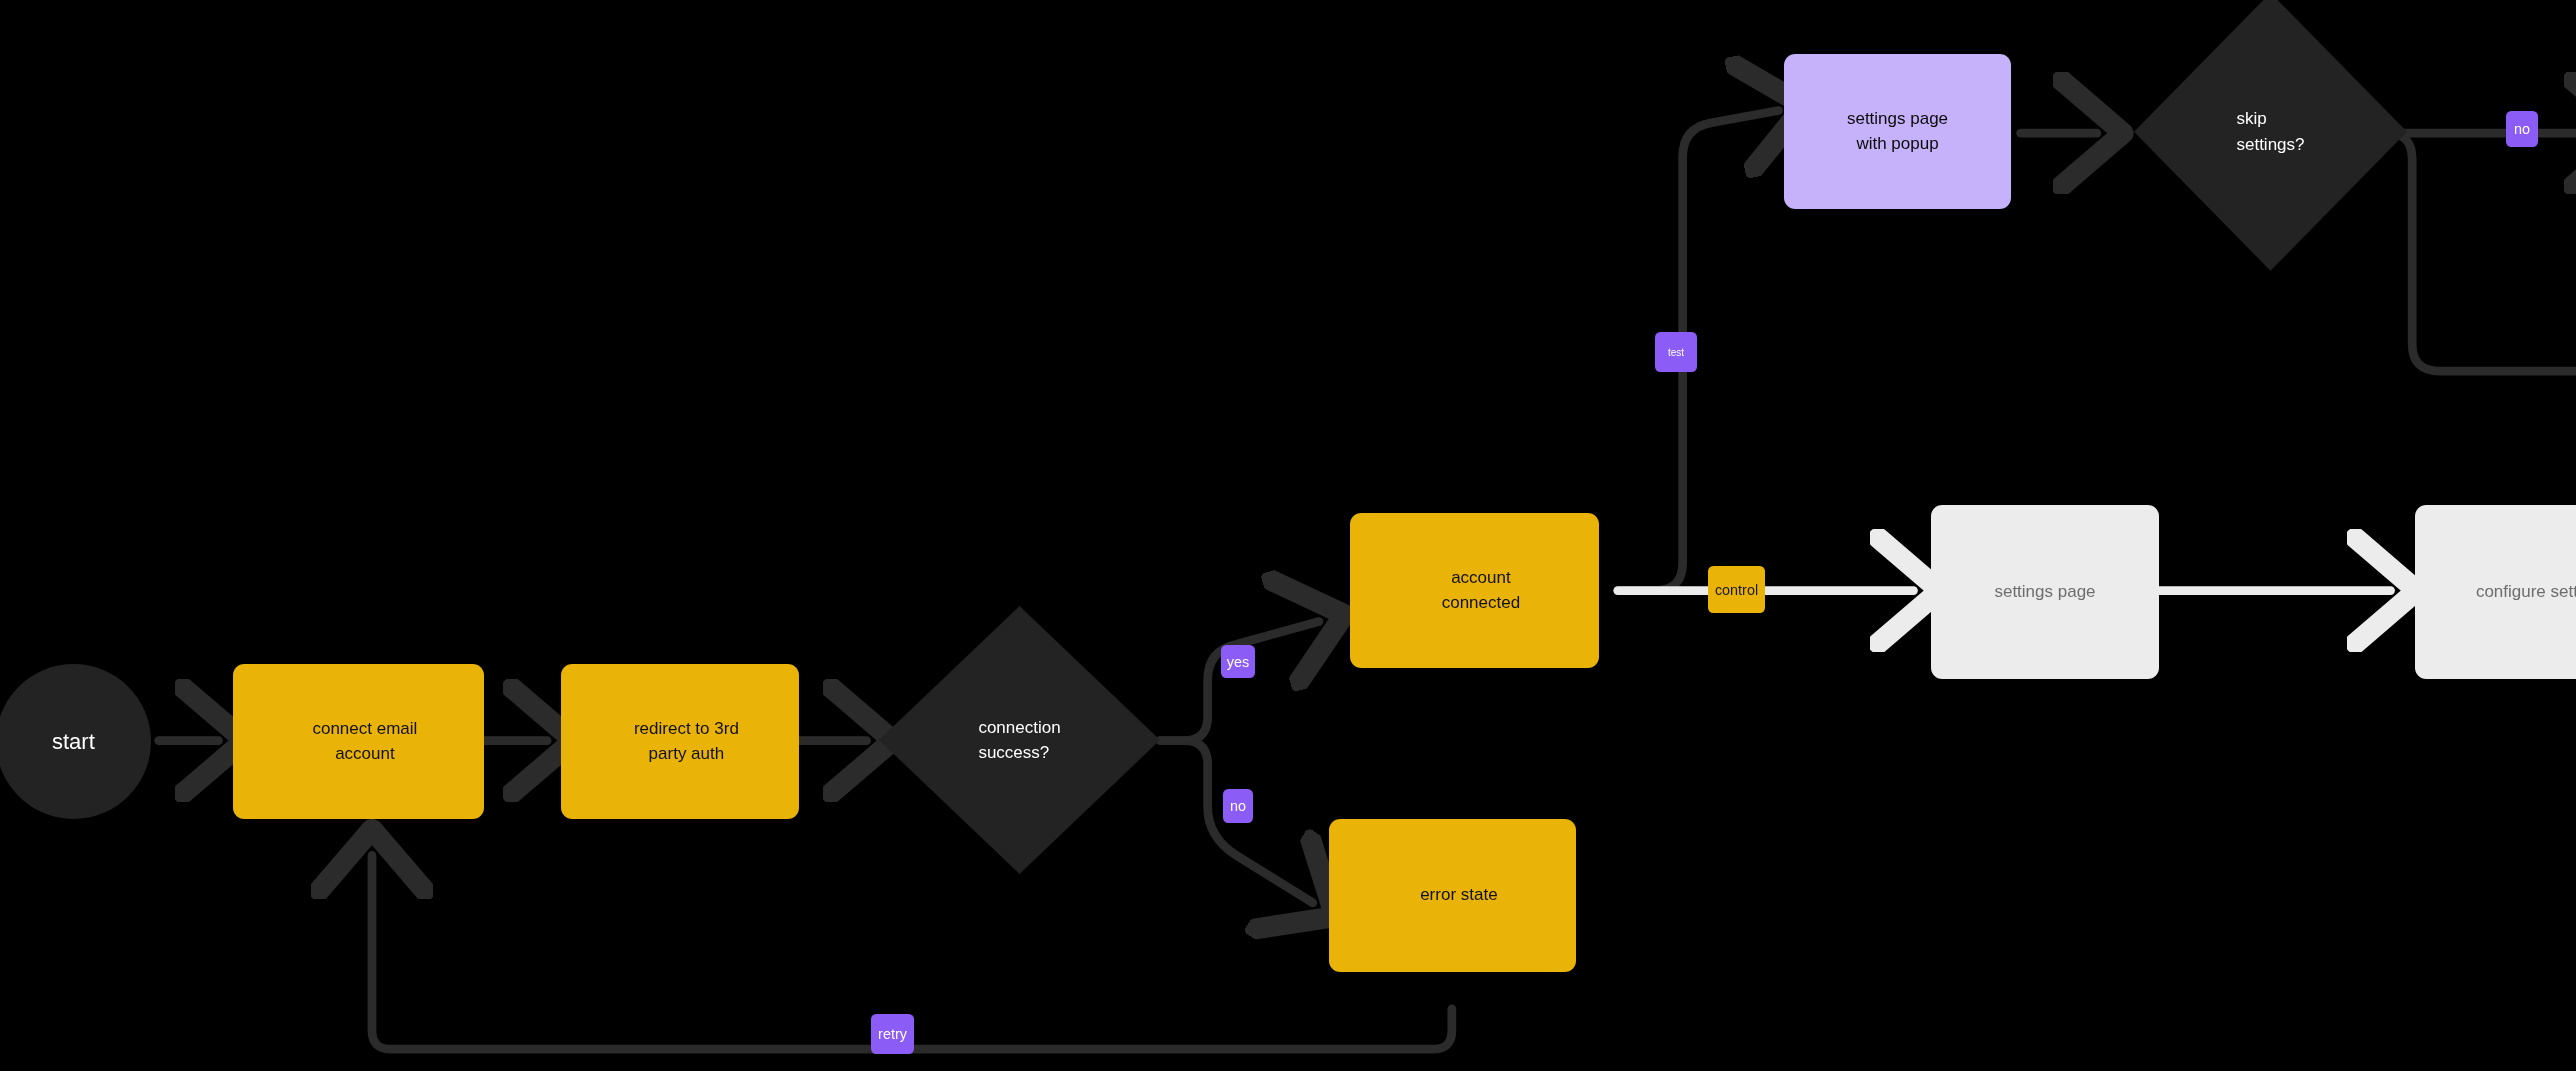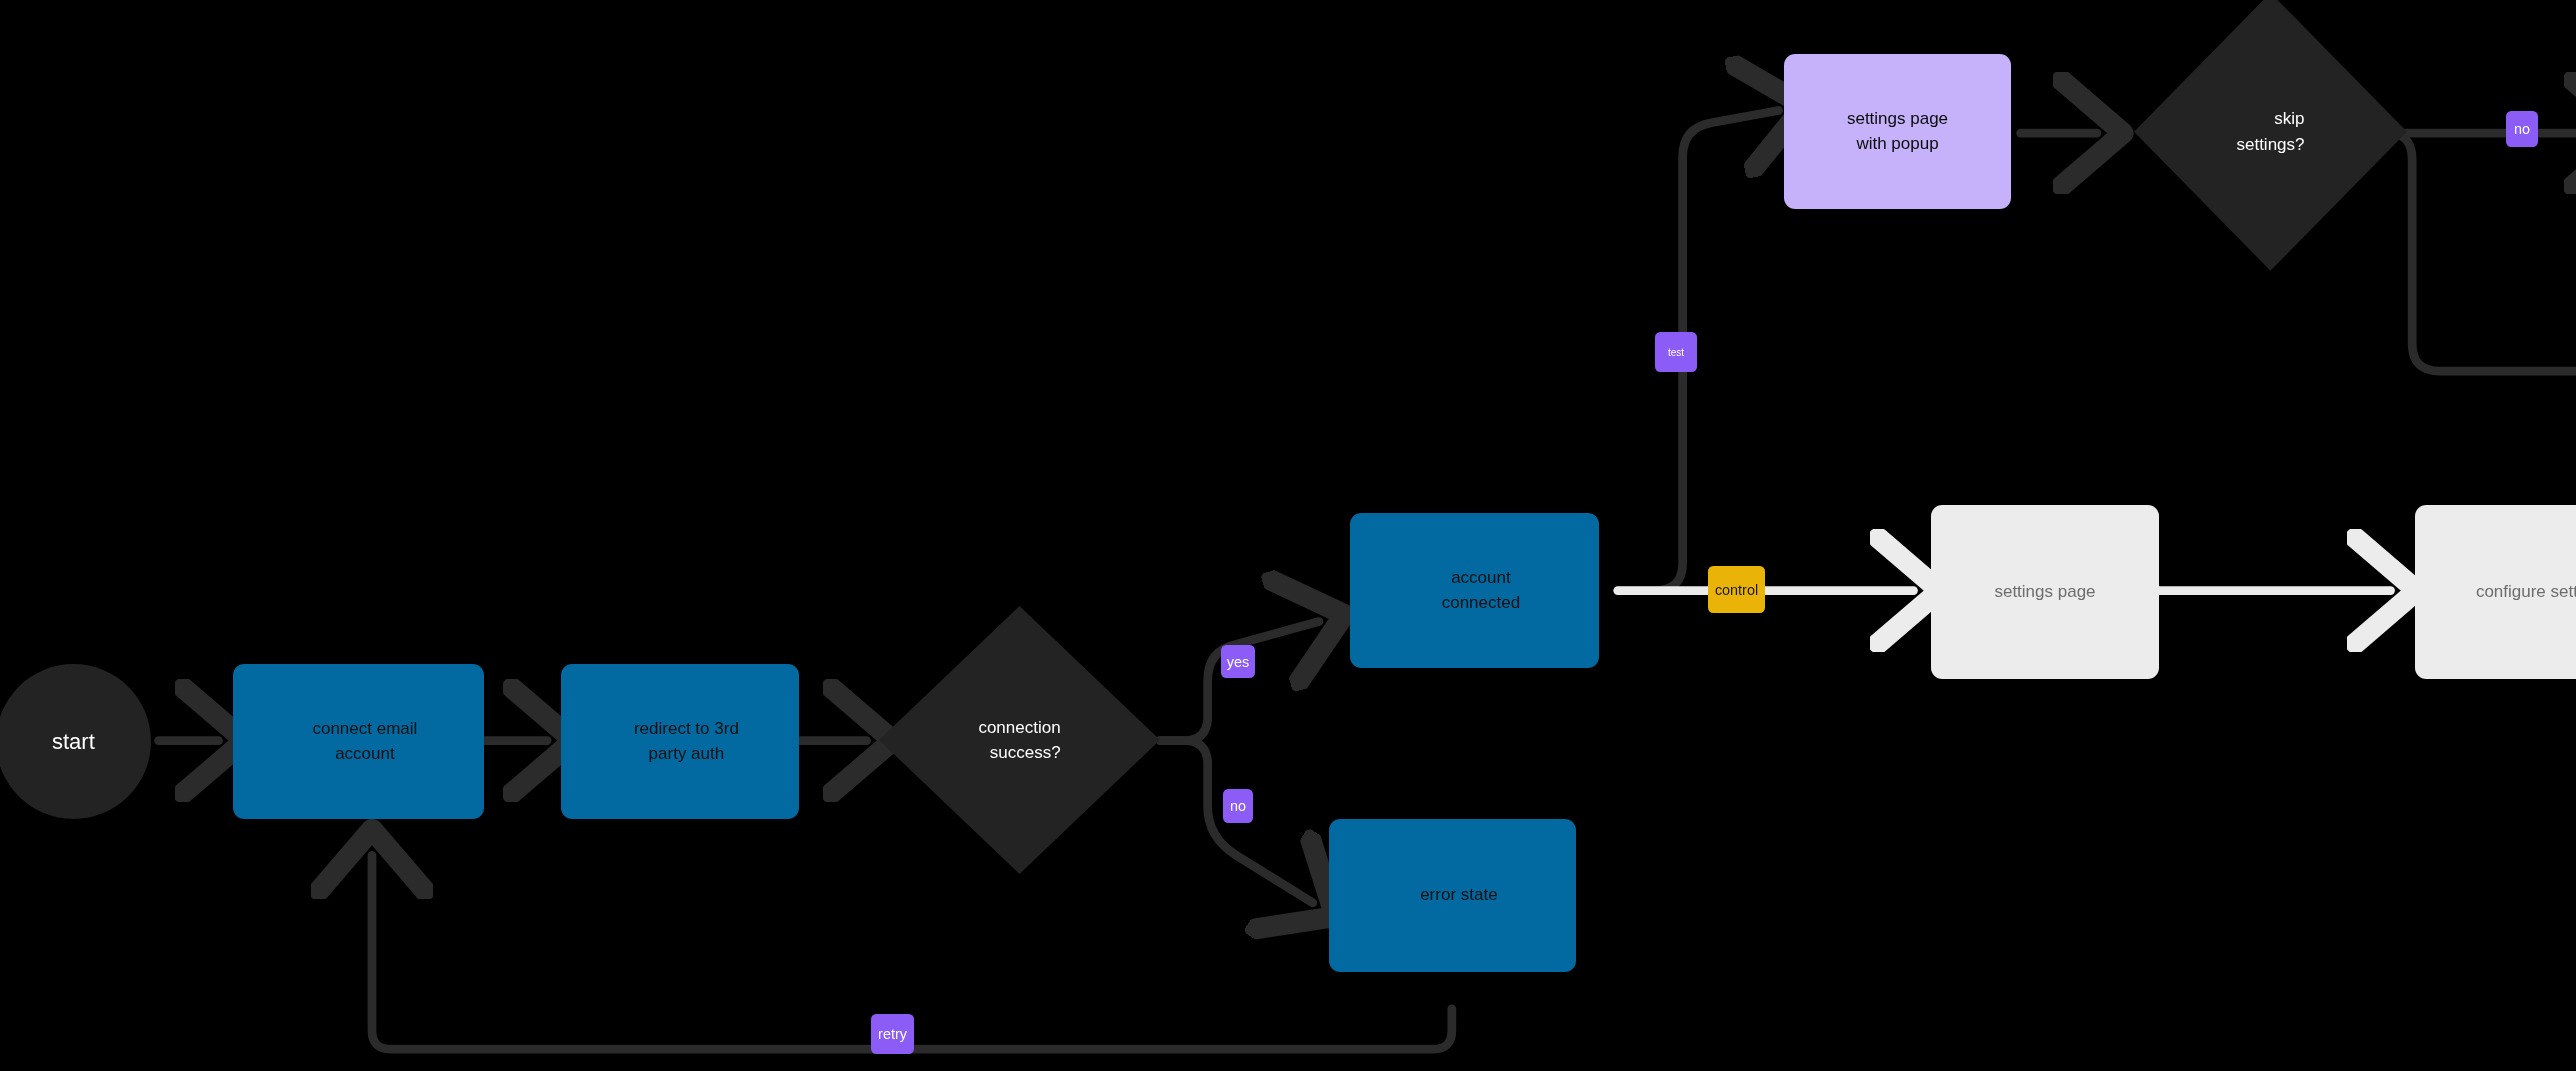--- a/index.html
+++ b/index.html
@@ -31,21 +31,21 @@
     display: flex;
     align-items: center;
     justify-content: center;
     text-align: center;
     border-radius: 11.3px;
     line-height: 1.45;
     white-space: pre-line;
     padding: 3.1px 7.2px;
     font-family: "Liberation Sans", sans-serif;
   }
-  .node.light  { background: #0369a1; color: #111111; padding-left: 20px; }
+  .node.light  { background: #eab308; color: #111111; padding-left: 20px; }
   .node.dim    { background: #ececec; color: #6d6d6d; }
   .node.purple { background: #c6b2fa; color: #0b0b0b; }
 
   .ellipse {
     position: absolute;
     box-sizing: border-box;
     display: flex;
     align-items: center;
     justify-content: center;
     border-radius: 50%;
@@ -64,21 +64,21 @@
     width: 100%;
     height: 100%;
     background: #232323;
     clip-path: polygon(50% 0%, 100% 50%, 50% 100%, 0% 50%);
     border-radius: 5.2px;
   }
   .diamond-label {
     position: relative;
     z-index: 2;
     color: #ffffff;
-    text-align: right;
+    text-align: left;
     white-space: pre-line;
     line-height: 1.5;
   }
   .edge-badge {
     position: absolute;
     box-sizing: border-box;
     display: flex;
     align-items: center;
     justify-content: center;
     border-radius: 5.2px;

